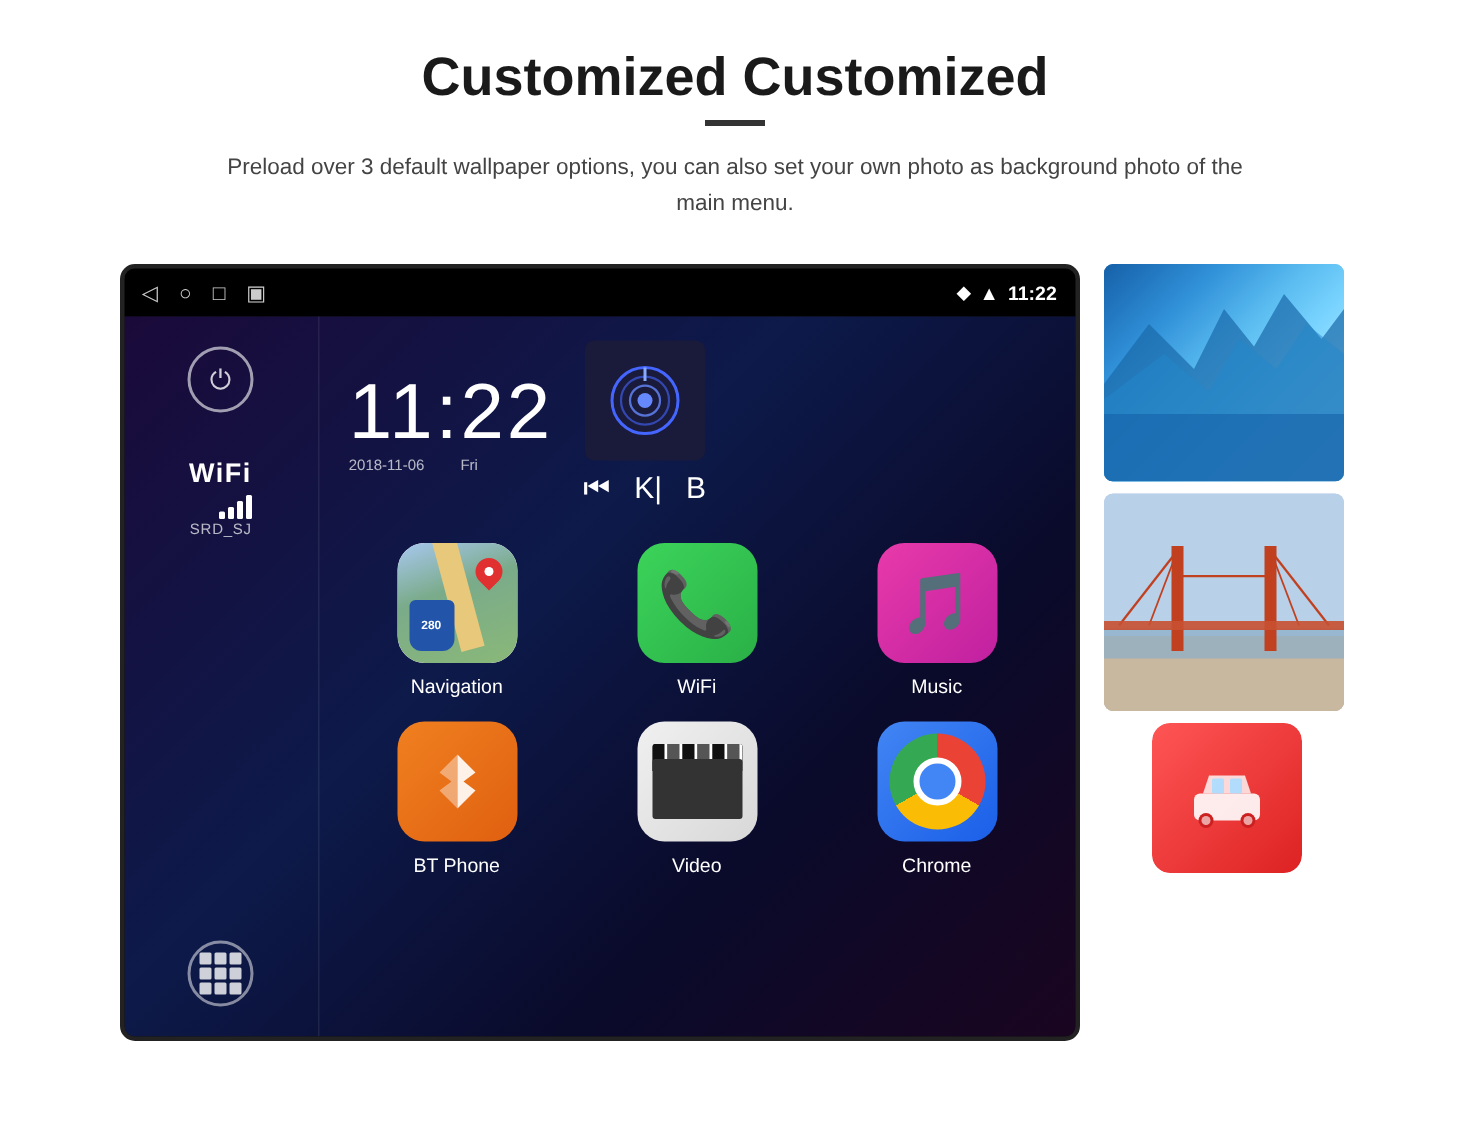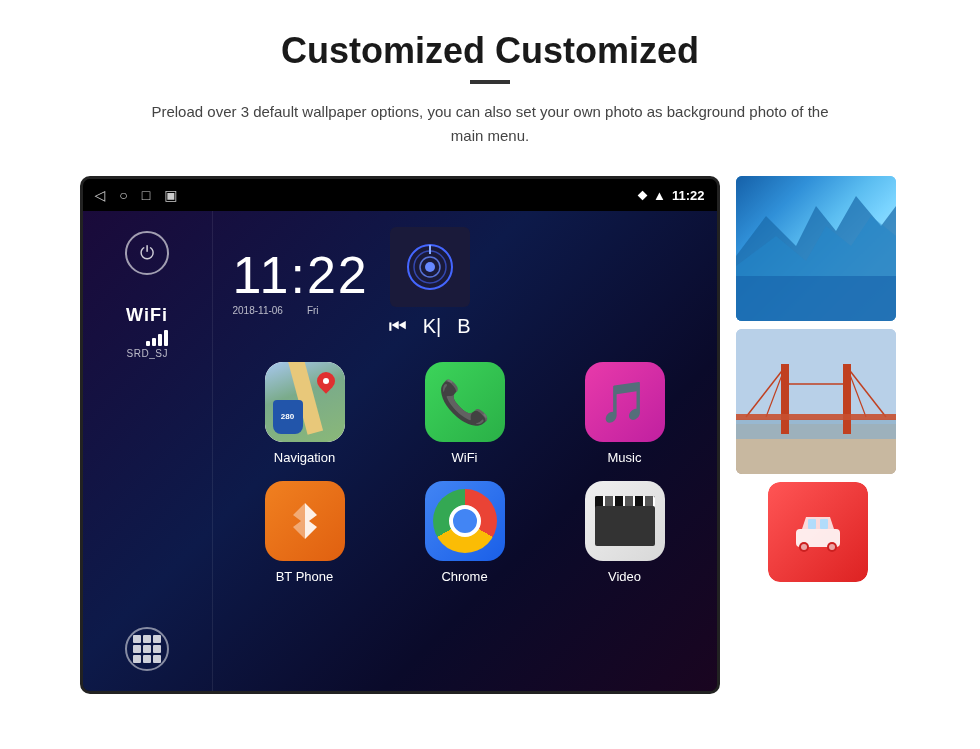--- a/index.html
+++ b/index.html
@@ -596,43 +596,43 @@
                 <svg width="44" height="44" viewBox="0 0 44 44">
                   <polygon points="22,4 22,40 34,28 26,22 34,16" fill="white" opacity="0.9"></polygon>
                   <polygon points="22,4 10,16 18,22 10,28 22,40" fill="white" opacity="0.4"></polygon>
                 </svg>
               </div>
             </div>
             <span class="app-label">BT Phone</span>
           </div>
 
           <div class="app-item">
-            <div class="app-icon chrome-app-icon">
-              <div class="chrome-ring-outer">
-                <div class="chrome-ring-inner"></div>
-              </div>
-            </div>
-            <span class="app-label">Chrome</span>
-          </div>
-
-          <div class="app-item">
             <div class="app-icon video-app-icon">
               <div class="clap-icon">
                 <div class="clap-strips">
                   <div class="clap-strip"></div>
                   <div class="clap-strip"></div>
                   <div class="clap-strip"></div>
                   <div class="clap-strip"></div>
                   <div class="clap-strip"></div>
                   <div class="clap-strip"></div>
                 </div>
                 <div class="clap-body"></div>
               </div>
             </div>
             <span class="app-label">Video</span>
+          </div>
+
+          <div class="app-item">
+            <div class="app-icon chrome-app-icon">
+              <div class="chrome-ring-outer">
+                <div class="chrome-ring-inner"></div>
+              </div>
+            </div>
+            <span class="app-label">Chrome</span>
           </div>
 
         </div>
       </div>
 
     </div>
   </div>
 
   <div style="display:flex; flex-direction:column; gap:8px; width:165px;">
 

